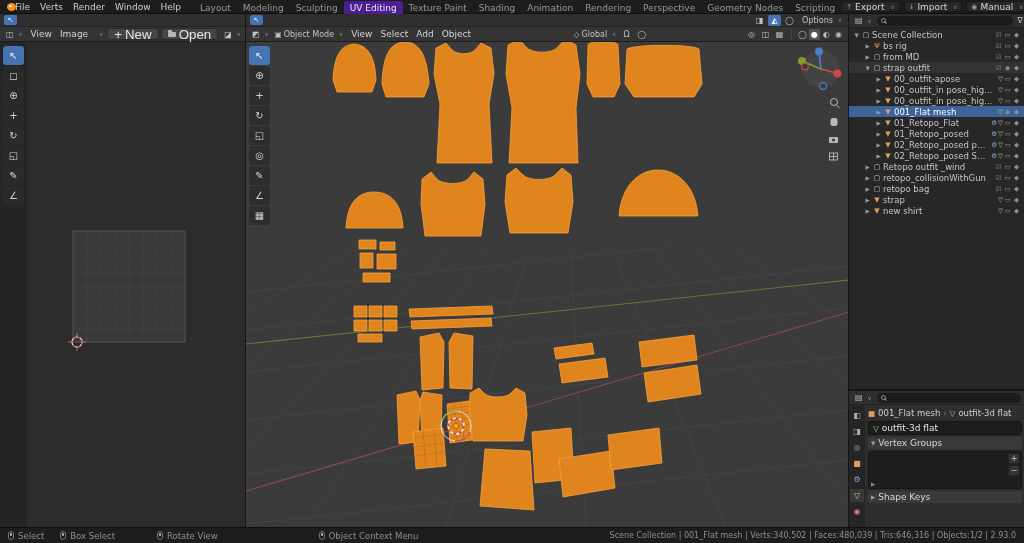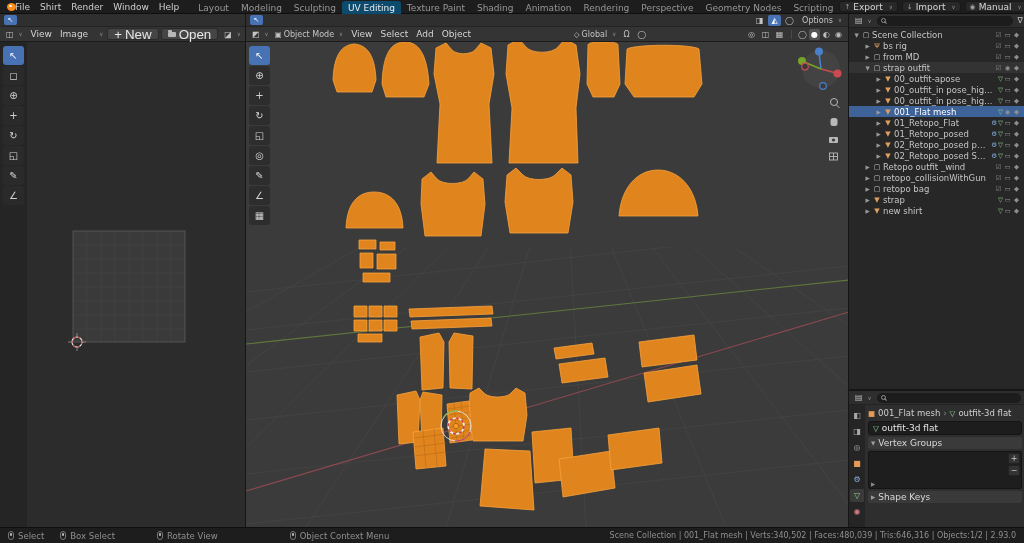--- a/index.html
+++ b/index.html
@@ -10,21 +10,21 @@
 
   
   .topbar{position:absolute;left:0;top:0;width:1024px;height:14px;background:#1d1d1d;
     border-bottom:1px solid #0f0f0f;display:flex;align-items:center;padding:0 4px;z-index:20}
   .blogo{width:11px;height:8px;position:relative;margin:0 4px 0 2px}
   .blogo::before{content:"";position:absolute;left:1px;top:0;width:9px;height:8px;border-radius:50%;background:#ff8d19}
   .blogo::after{content:"";position:absolute;left:3px;top:2px;width:3px;height:2.5px;border-radius:50%;background:#fff}
   .menu-item{padding:0 5px;color:#cfcfcf;line-height:14px}
   .ws-tabs{display:flex;margin-left:8px;align-items:flex-end;height:14px}
   .ws-tab{padding:1px 6px 0 6px;color:#979797;border-radius:3px 3px 0 0;line-height:12px;white-space:nowrap}
-  .ws-tab.active{background:#0c4a6e;color:#ececec}
+  .ws-tab.active{background:#4c1d95;color:#ececec}
   .topbar-right{margin-left:auto;display:flex;align-items:center;gap:4px}
   .tb-group{display:flex;align-items:center;gap:3px;background:#282828;border:1px solid #191919;
     border-radius:3px;height:11px;padding:0 4px;color:#d6d6d6;white-space:nowrap}
   .tb-ic{font-size:7px;color:#9f9f9f}
   .dd::after{content:"∨";font-size:5.5px;color:#8d8d8d;margin-left:3px}
 
   
   .area{position:absolute;top:14px;height:513px}
   .uv{left:0;width:245px}
   .vp{left:245px;width:603px;border-left:1px solid #161616}
@@ -101,38 +101,38 @@
   .vg-btn{width:12px;height:11px;background:#333;border:1px solid #222;border-radius:2px;color:#ccc;
     display:flex;align-items:center;justify-content:center;font-size:8px}
   .vg-exp{position:absolute;left:2px;bottom:1px;font-size:5.5px;color:#8a8a8a}
   .gi{font-size:7.5px}
 
   
   .statusbar{position:absolute;left:0;bottom:0;width:1024px;height:16px;background:#1d1d1d;border-top:1px solid #0f0f0f;
     display:flex;align-items:center;padding:0 8px;gap:16px;font-size:8.5px;color:#8f8f8f;z-index:20}
   .hint{display:flex;align-items:center;gap:4px;white-space:nowrap}
   .hint.sp1{margin-left:26px}
-  .hint.sp2{margin-left:56px}
+  .hint.sp2{margin-left:85px}
   .mb{width:6px;height:9px;border:1px solid #777;border-radius:3px;position:relative;flex:none}
   .mb::before{content:"";position:absolute;background:#b9b9b9;width:2px;height:3px;top:1px;border-radius:1px}
   .mb.lmb::before{left:0.5px}
   .mb.rmb::before{right:0.5px}
   .mb.mmb::before{left:1.5px}
   .stats{margin-left:auto;white-space:nowrap;font-size:8px;color:#8f8f8f}
 </style>
 </head>
 <body>
 
 <div class="app">
 
   <header class="topbar">
     <span class="blogo"></span>
     <nav style="display:flex">
         <span class="menu-item">File</span>
-        <span class="menu-item">Shirt</span>
+        <span class="menu-item">Verts</span>
         <span class="menu-item">Render</span>
         <span class="menu-item">Window</span>
         <span class="menu-item">Help</span>
       </nav>
     <div class="ws-tabs">
         <span class="ws-tab">Layout</span>
         <span class="ws-tab">Modeling</span>
         <span class="ws-tab">Sculpting</span>
         <span class="ws-tab active">UV Editing</span>
         <span class="ws-tab">Texture Paint</span>

